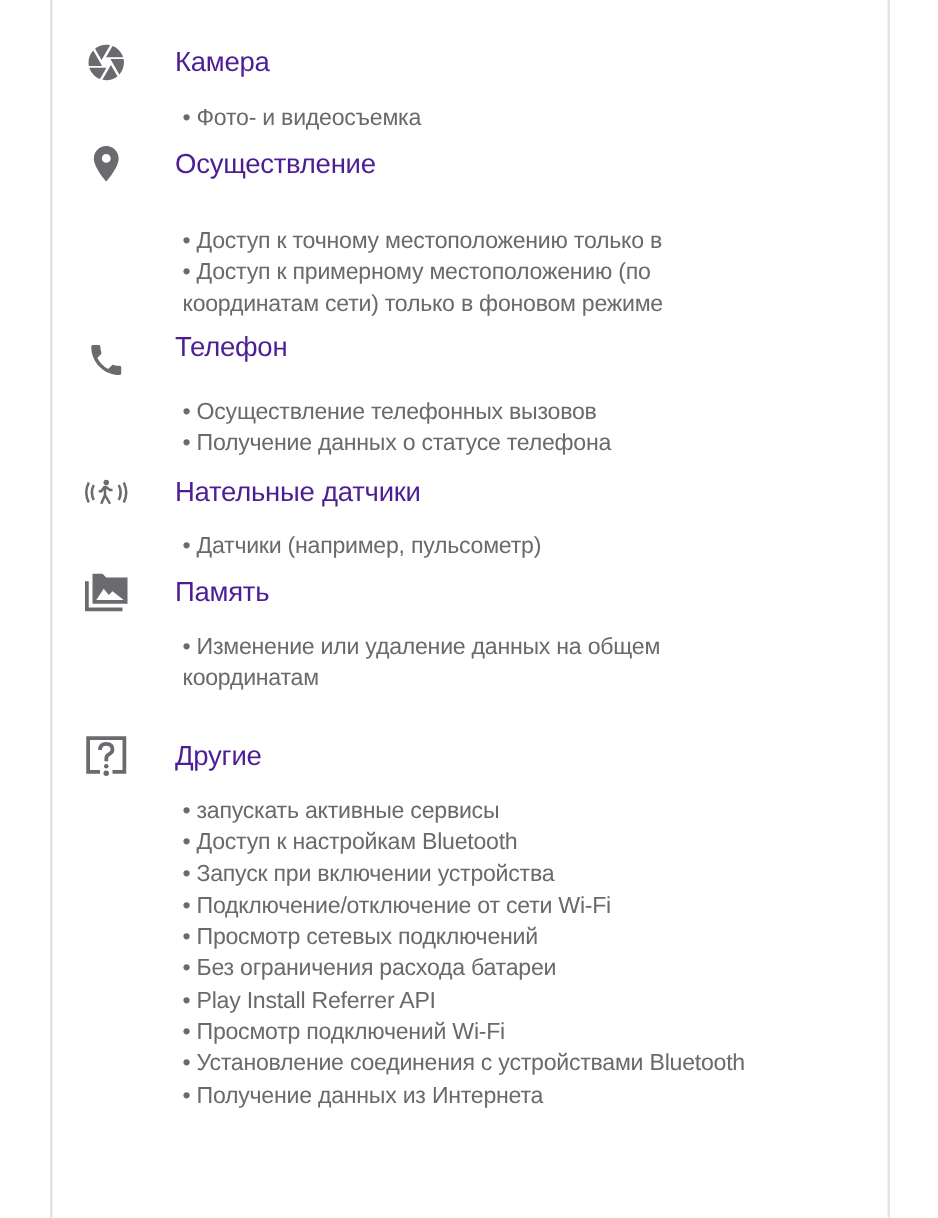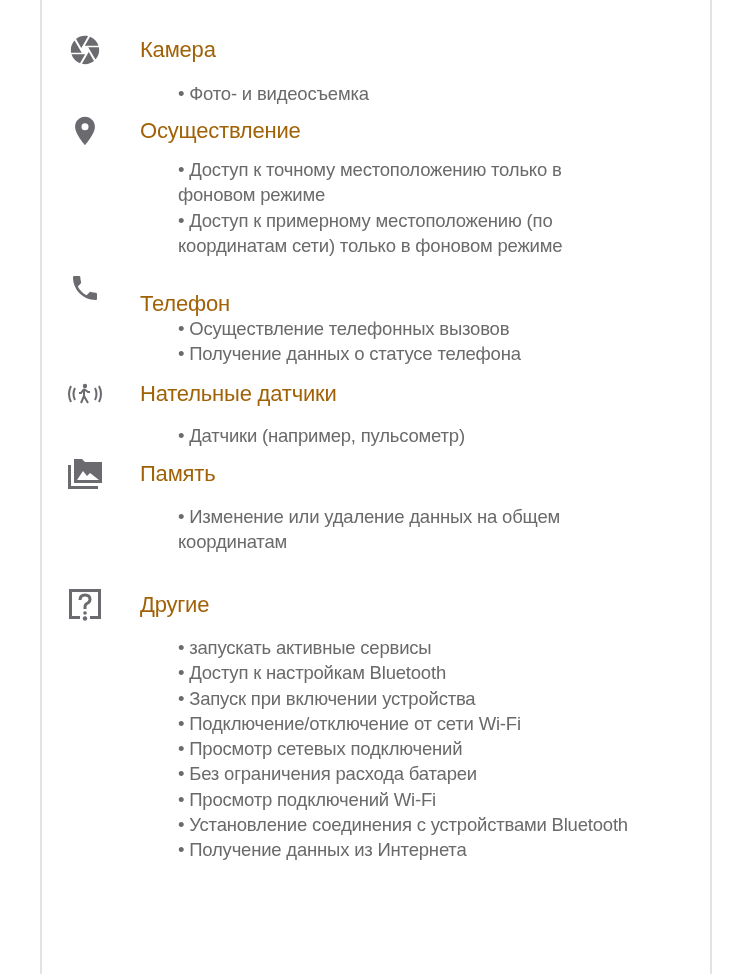--- a/index.html
+++ b/index.html
@@ -3,23 +3,23 @@
 <meta charset="utf-8">
 <style>
   html, body { margin:0; padding:0; background:#ffffff; }
   body { width:750px; height:974px; overflow:hidden; position:relative;
          font-family:"Liberation Sans", "DejaVu Sans", sans-serif; }
   .card { position:absolute; left:40px; top:-10px; width:668px; height:1000px;
           border-left:2px solid #e3e3e3; border-right:2px solid #e3e3e3; background:#fff; }
   .group { position:absolute; left:0; width:750px; }
   .icon { position:absolute; left:66px; width:38px; height:38px; display:flex; align-items:center; justify-content:center; }
   .icon svg { fill:#6b6b6f; }
-  .title { position:absolute; left:140px; font-size:22px; color:#a16207; white-space:nowrap; letter-spacing:-0.2px; }
+  .title { position:absolute; left:140px; font-size:22px; color:#4c1d95; white-space:nowrap; letter-spacing:-0.2px; }
   .bullets { position:absolute; left:146px; font-size:18.5px; color:#6a6a6a; line-height:25.3px; letter-spacing:-0.2px; }
-  .bullets div { white-space:nowrap;margin-left:32px; }
+  .bullets div { white-space:nowrap; }
 </style>
 </head>
 <body>
 
 <div class="card"></div>
 
 <div class="group">
   <div class="icon" style="top:31px">
     <svg width="34" height="34" viewBox="0 0 24 24">
         <path d="M9.4 10.5l4.77-8.26C13.47 2.09 12.75 2 12 2c-2.4 0-4.6.85-6.32 2.25l3.66 6.35.06-.1zM21.54 9c-.92-2.92-3.15-5.26-6-6.34L11.88 9h9.66zm.26 1h-7.49l.29.5 4.76 8.25C21 16.97 22 14.61 22 12c0-.69-.07-1.35-.2-2zM8.54 12l-3.9-6.75C3.01 7.03 2 9.39 2 12c0 .69.07 1.35.2 2h7.49l-1.15-2zm-6.08 3c.92 2.92 3.15 5.26 6 6.34L12.12 15H2.46zm11.27 0l-3.9 6.76c.7.15 1.42.24 2.17.24 2.4 0 4.6-.85 6.32-2.25l-3.66-6.35-.93 1.6z"></path>
@@ -31,35 +31,34 @@
   </div>
 </div>
 
 <div class="group">
   <div class="icon" style="top:112px">
     <svg width="34" height="34" viewBox="0 0 24 24">
         <path d="M12 2C8.13 2 5 5.13 5 9c0 5.25 7 13 7 13s7-7.75 7-13c0-3.87-3.13-7-7-7zm0 9.5a2.5 2.5 0 010-5 2.5 2.5 0 010 5z"></path>
       </svg>
   </div>
   <div class="title" style="top:118px">Осуществление</div>
-  <div class="bullets" style="top:157px">
+  <div class="bullets" style="top:179px">
     <div>• Доступ к точному местоположению только в</div>
-    <div>фоновом режиме</div>
     <div>• Доступ к примерному местоположению (по</div>
     <div>координатам сети) только в фоновом режиме</div>
   </div>
 </div>
 
 <div class="group">
   <div class="icon" style="top:269px">
     <svg width="32" height="32" viewBox="0 0 24 24">
         <path d="M6.62 10.79c1.44 2.83 3.76 5.14 6.59 6.59l2.2-2.2c.27-.27.67-.36 1.02-.24 1.12.37 2.33.57 3.57.57.55 0 1 .45 1 1V20c0 .55-.45 1-1 1-9.39 0-17-7.61-17-17 0-.55.45-1 1-1h3.5c.55 0 1 .45 1 1 0 1.25.2 2.45.57 3.57.11.35.03.74-.25 1.02l-2.2 2.2z"></path>
       </svg>
   </div>
-  <div class="title" style="top:291px">Телефон</div>
+  <div class="title" style="top:265px">Телефон</div>
   <div class="bullets" style="top:316px">
     <div>• Осуществление телефонных вызовов</div>
     <div>• Получение данных о статусе телефона</div>
   </div>
 </div>
 
 <div class="group">
   <div class="icon" style="top:375px">
     <svg width="36" height="24" viewBox="0 0 36 24">
       <path d="M4 4 Q0 12 4 20" stroke="#6b6b6f" stroke-width="2" fill="none"></path>
@@ -102,17 +101,18 @@
     </svg>
   </div>
   <div class="title" style="top:592px">Другие</div>
   <div class="bullets" style="top:635px">
     <div>• запускать активные сервисы</div>
     <div>• Доступ к настройкам Bluetooth</div>
     <div>• Запуск при включении устройства</div>
     <div>• Подключение/отключение от сети Wi-Fi</div>
     <div>• Просмотр сетевых подключений</div>
     <div>• Без ограничения расхода батареи</div>
+    <div>• Play Install Referrer API</div>
     <div>• Просмотр подключений Wi-Fi</div>
     <div>• Установление соединения с устройствами Bluetooth</div>
     <div>• Получение данных из Интернета</div>
   </div>
 </div>
 
 </body></html>

